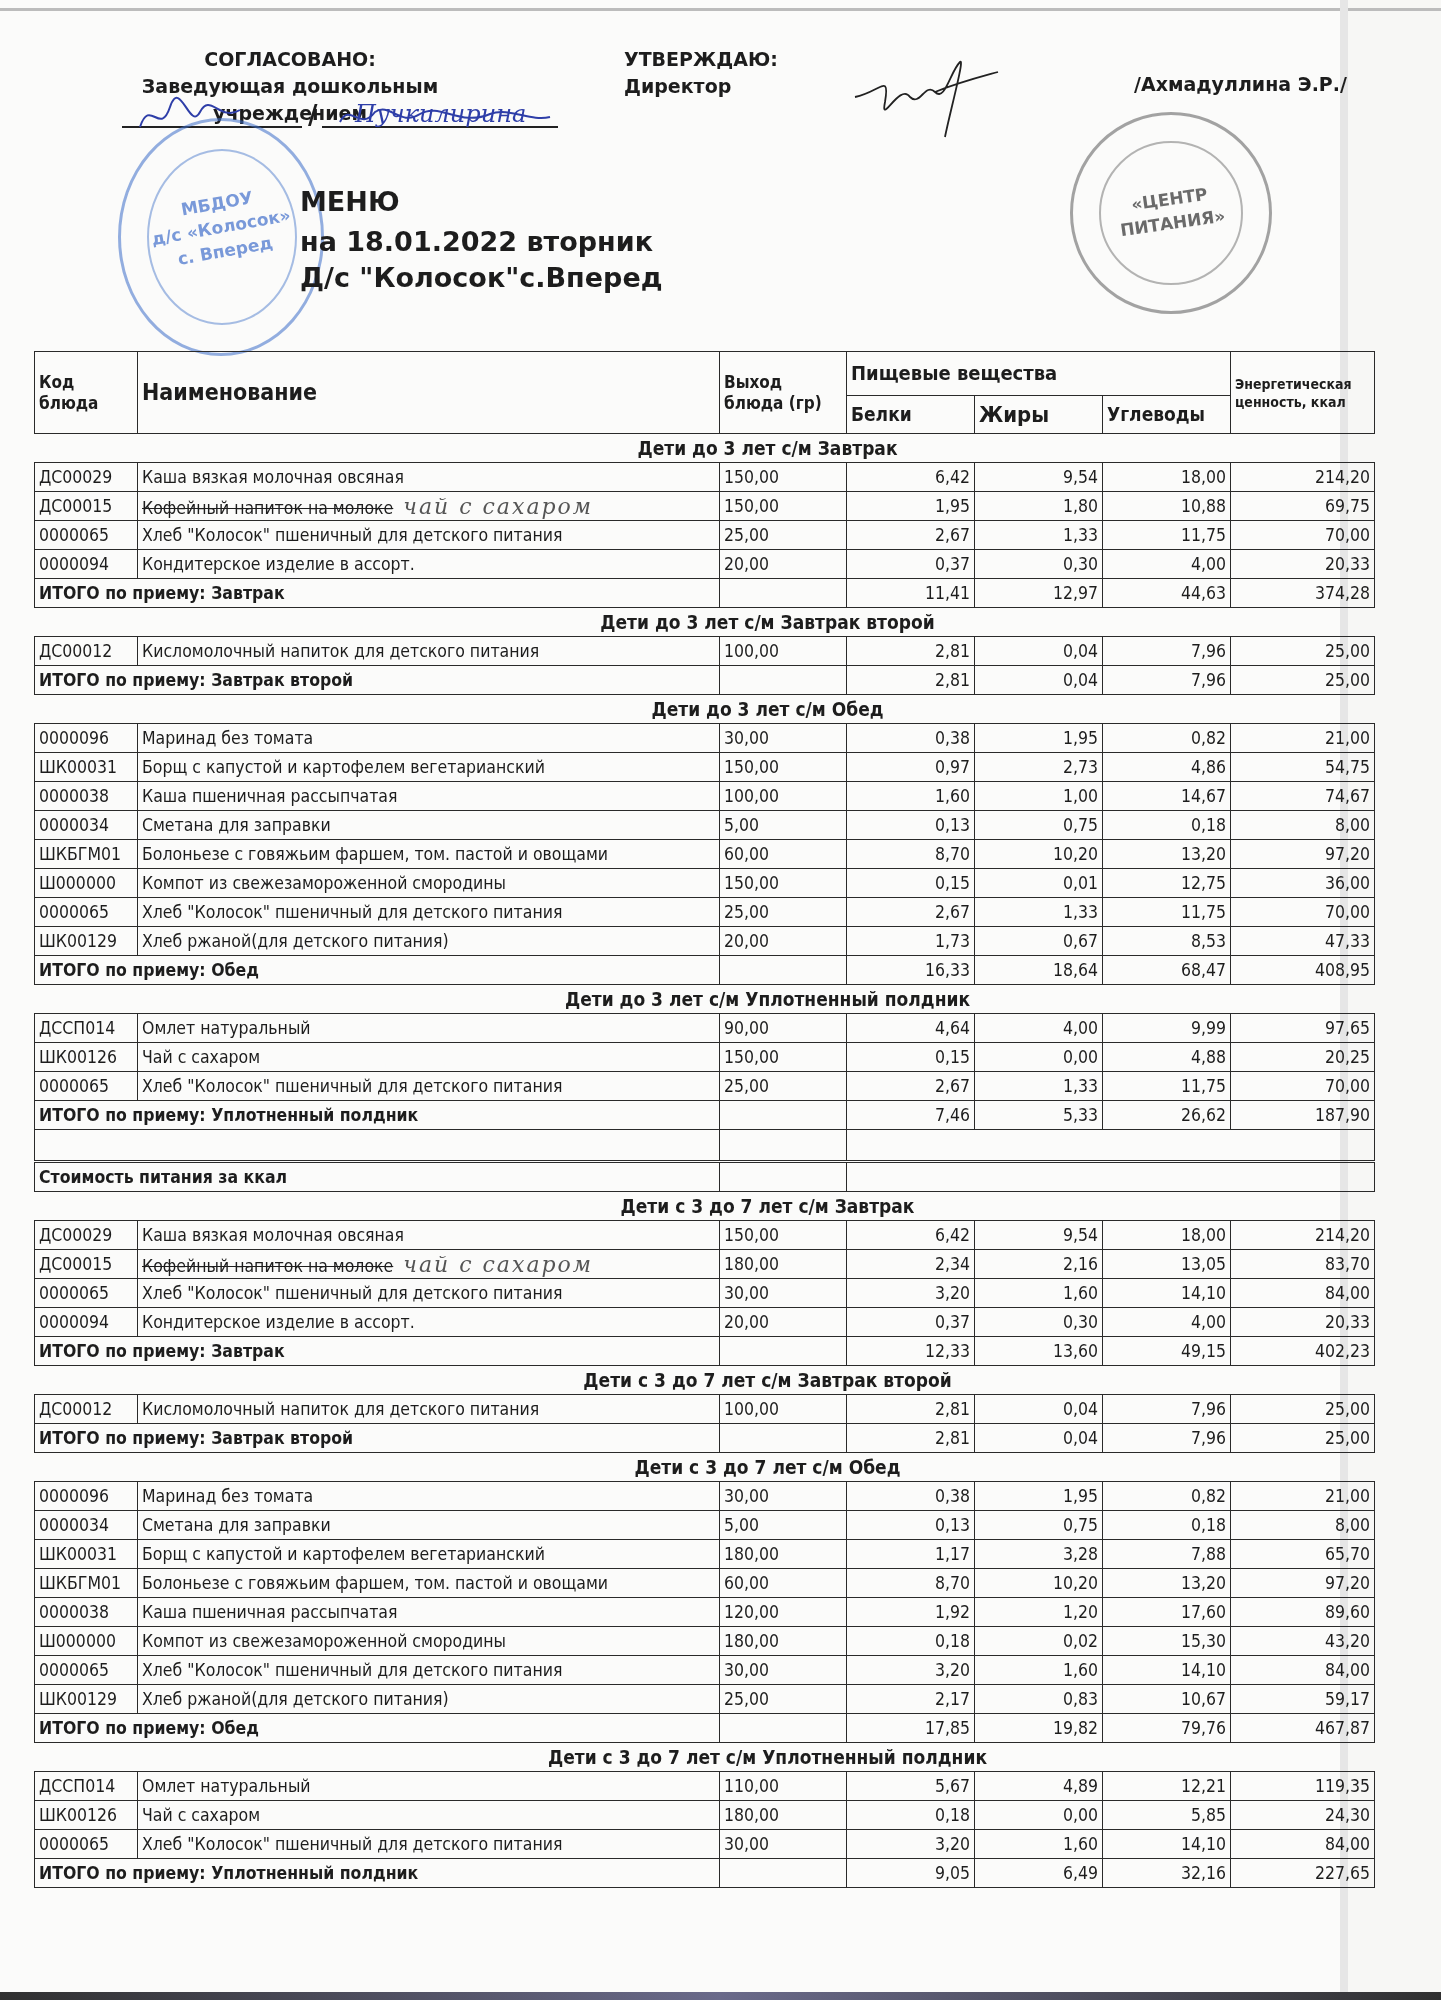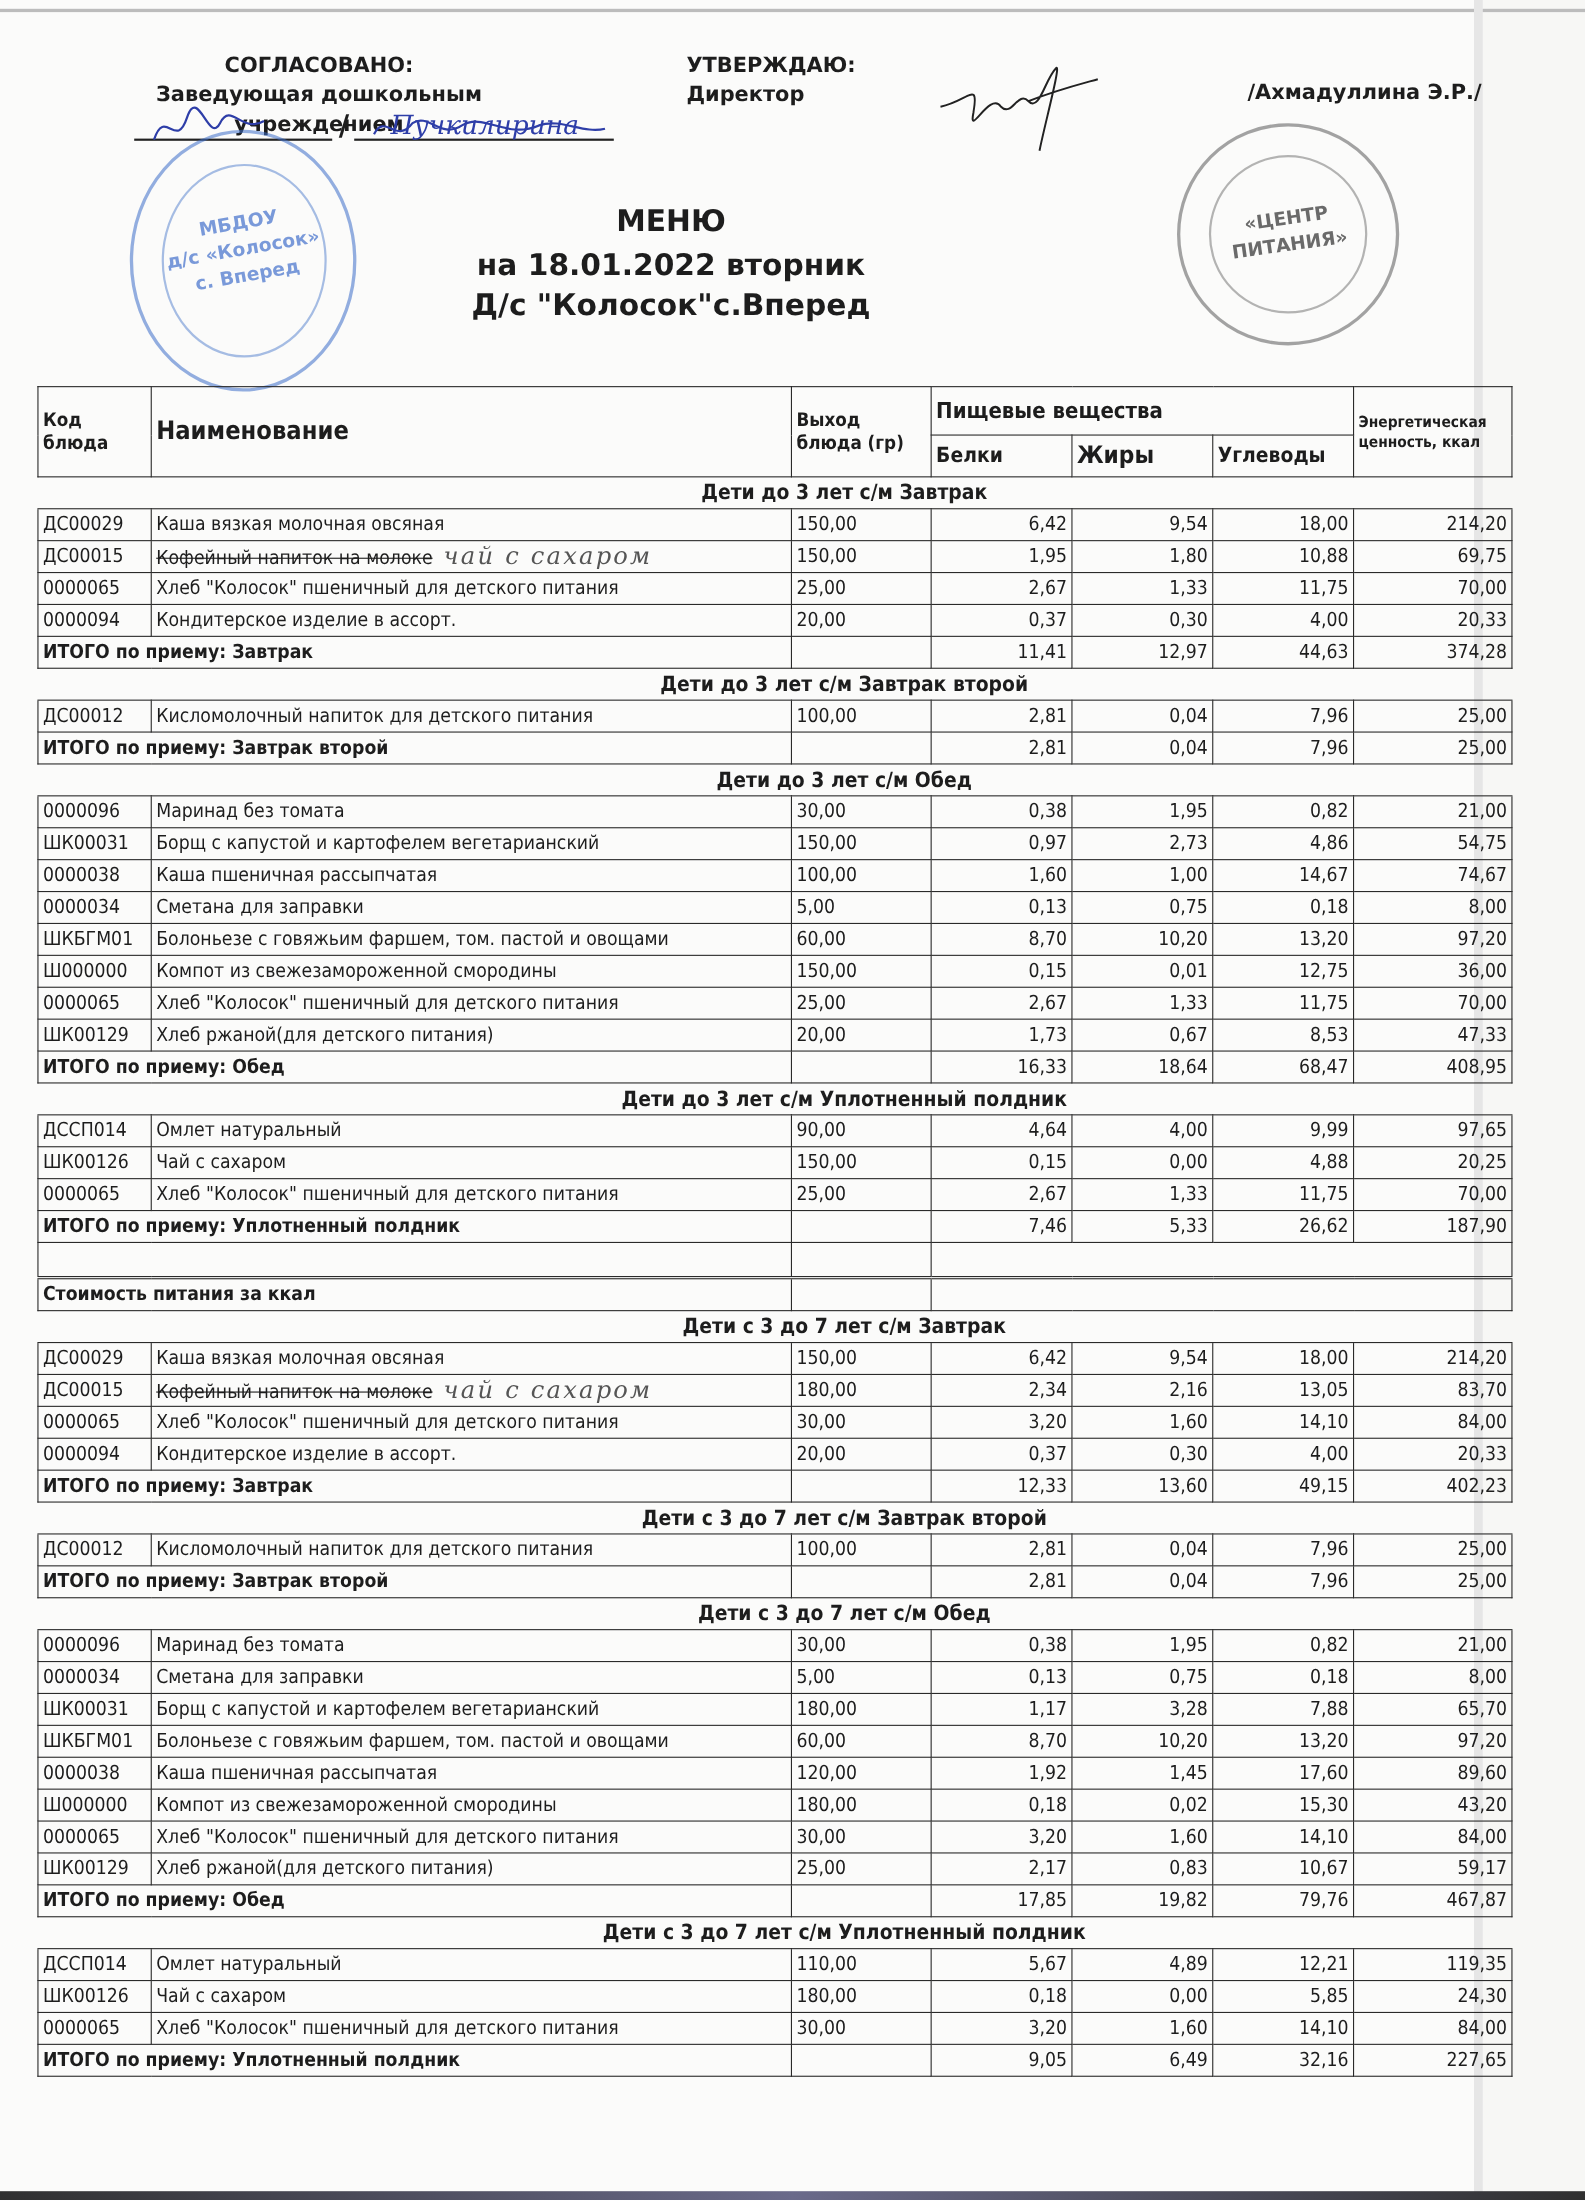--- a/index.html
+++ b/index.html
@@ -13,21 +13,21 @@
   .topline { position: absolute; left: 0; top: 8px; width: 1441px; height: 3px; background: #bcbcbc; }
   .rightedge { position: absolute; right: 0; top: 0; width: 8px; height: 2000px; background: #e6e6e6; }
 
   .hdr { position: absolute; font-weight: bold; font-size: 19px; }
   .hdr-agreed { left: 100px; top: 46px; width: 380px; text-align: center; line-height: 27px; }
   .hdr-approve { left: 624px; top: 46px; line-height: 27px; }
   .hdr-name { left: 1134px; top: 73px; }
   .sign-line { position: absolute; top: 126px; height: 2px; background: #222; }
   .sign-slash { position: absolute; left: 308px; top: 100px; font-size: 26px; font-weight: bold; }
 
-  .title { position: absolute; left: 300px; width: 620px; text-align: center; font-weight: bold; }
+  .title { position: absolute; left: 300px; width: 620px; font-weight: bold; }
   .title-main { top: 186px; font-size: 27px; }
   .title-date { top: 226px; font-size: 27px; }
   .title-school { top: 262px; font-size: 27px; }
 
   .stamp { position: absolute; border-radius: 50%; }
   .stamp-blue { left: 118px; top: 118px; width: 200px; height: 232px; border: 3px solid rgba(60,110,200,0.55); color: rgba(50,100,200,0.65); }
   .stamp-blue .inner { position: absolute; left: 26px; top: 28px; width: 146px; height: 172px; border-radius: 50%; border: 2px solid rgba(60,110,200,0.45); }
   .stamp-blue .txt { position: absolute; left: 0; width: 100%; text-align: center; font-size: 17px; font-weight: bold; transform: rotate(-10deg); line-height: 24px; top: 70px; }
   .stamp-gray { left: 1070px; top: 112px; width: 196px; height: 196px; border: 3px solid rgba(90,90,90,0.55); color: rgba(70,70,70,0.8); }
   .stamp-gray .inner { position: absolute; left: 26px; top: 26px; width: 140px; height: 140px; border-radius: 50%; border: 2px solid rgba(90,90,90,0.45); }
@@ -435,21 +435,21 @@
           <td class="num">8,70</td>
           <td class="num">10,20</td>
           <td class="num">13,20</td>
           <td class="num">97,20</td>
         </tr>
         <tr>
           <td>0000038</td>
           <td><span>Каша пшеничная рассыпчатая</span></td>
           <td class="yield">120,00</td>
           <td class="num">1,92</td>
-          <td class="num">1,45</td>
+          <td class="num">1,20</td>
           <td class="num">17,60</td>
           <td class="num">89,60</td>
         </tr>
         <tr>
           <td>Ш000000</td>
           <td><span>Компот из свежезамороженной смородины</span></td>
           <td class="yield">180,00</td>
           <td class="num">0,18</td>
           <td class="num">0,02</td>
           <td class="num">15,30</td>

